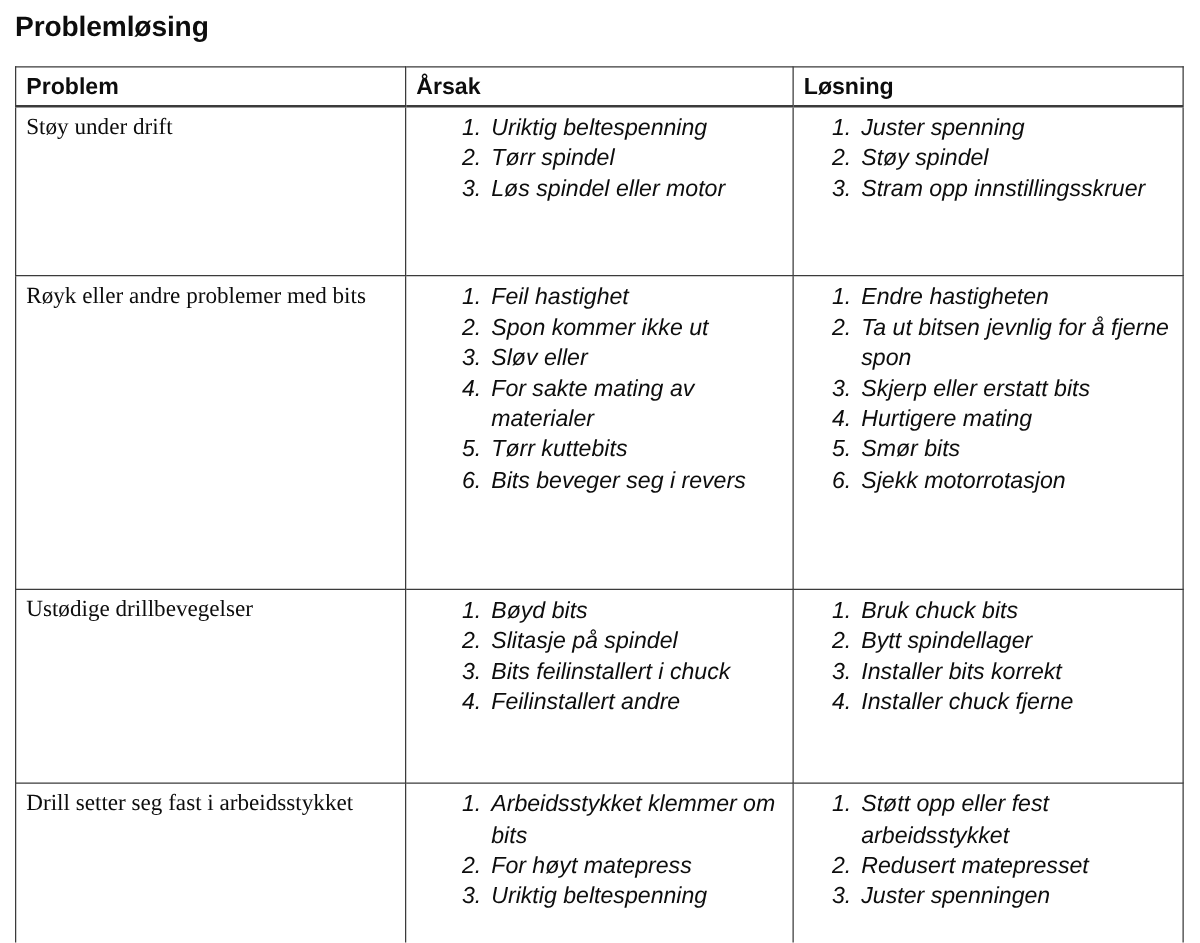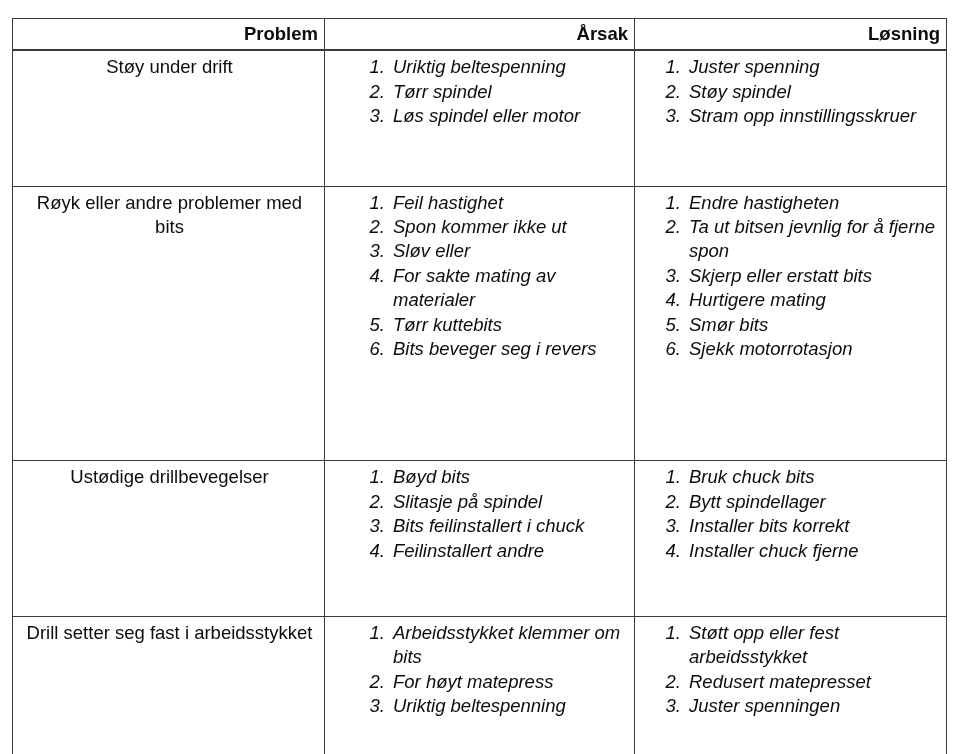--- a/index.html
+++ b/index.html
@@ -50,28 +50,29 @@
   }
   table.troubleshoot thead th {
     border-bottom-width: 2.2px;
   }
   .th-inner {
     font-size: 18.5px;
     font-weight: bold;
     line-height: 1.15;
     padding: 4px 6px 5px 8px;
     color: #0d0d0d;
-    text-align: right;
+    text-align: left;
   }
   .cell-problem {
     font-size: 18.5px;
     line-height: 1.32;
     padding: 4px 6px 6px 8px;
     color: #0d0d0d;
-    text-align: center;
+    text-align: left;
+    font-family: Liberation Serif, serif;
   }
   ol.numlist {
     margin: 0;
     padding: 4px 6px 6px 0;
     list-style: none;
     counter-reset: itm;
     font-size: 18.5px;
     line-height: 1.32;
     color: #0d0d0d;
     font-style: italic;
@@ -94,20 +95,21 @@
   td.cell-cause  ol.numlist { margin-left: 32px; }
   td.cell-fix    ol.numlist { margin-left: 18px; }
 
   .filler { display: block; }
 </style>
 </head>
 <body>
 
 <div class="page">
 
+  <h1 class="doc-title">Problemløsing</h1>
 
   <table class="troubleshoot">
     <colgroup>
       <col class="c-problem">
       <col class="c-cause">
       <col class="c-fix">
     </colgroup>
     <thead>
       <tr>
         <th>

